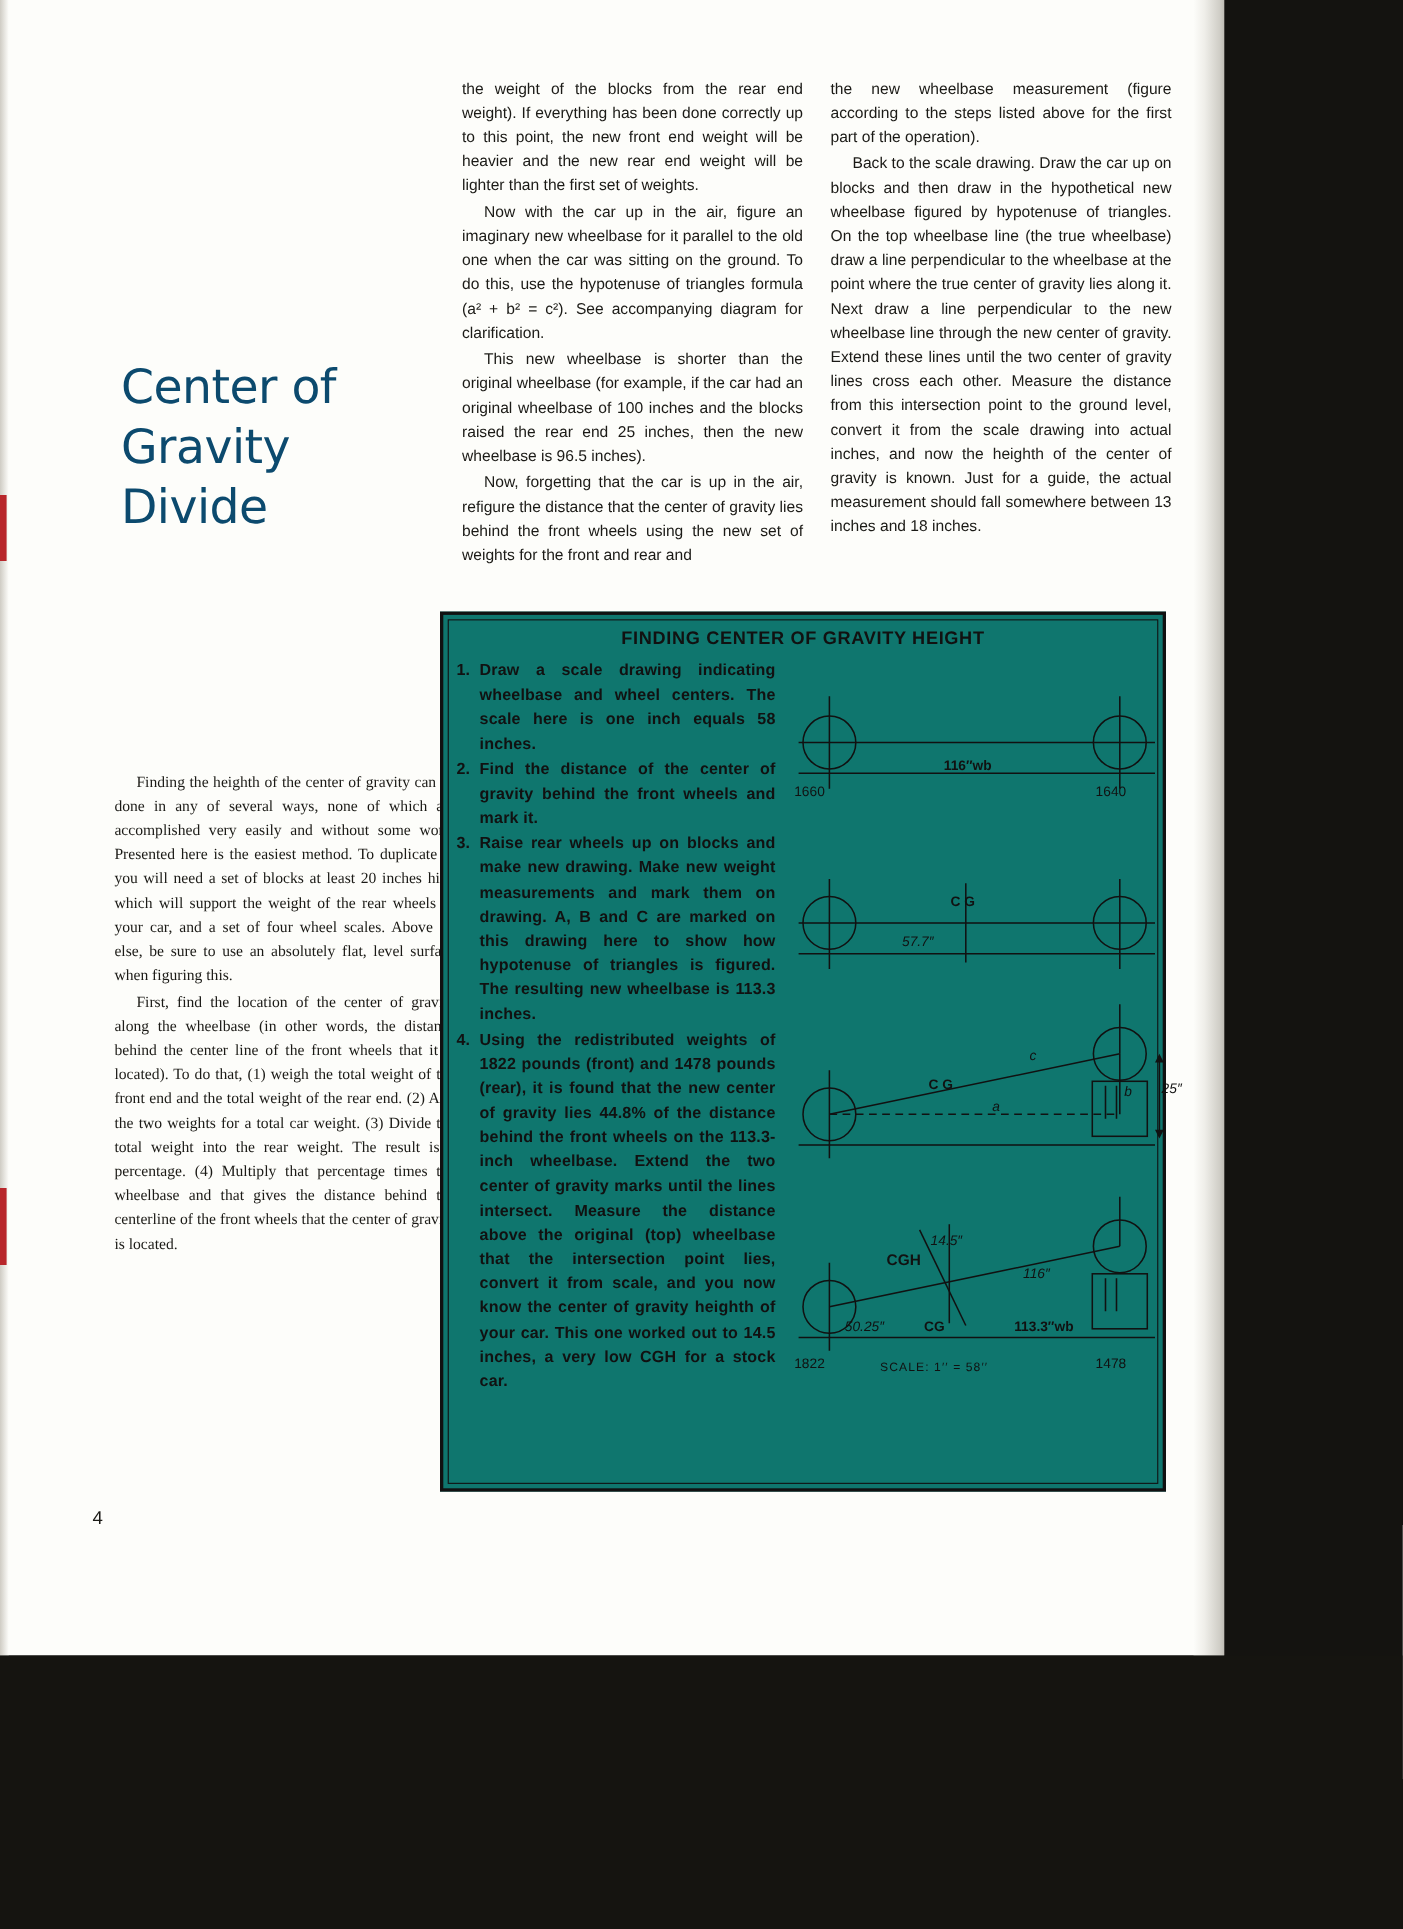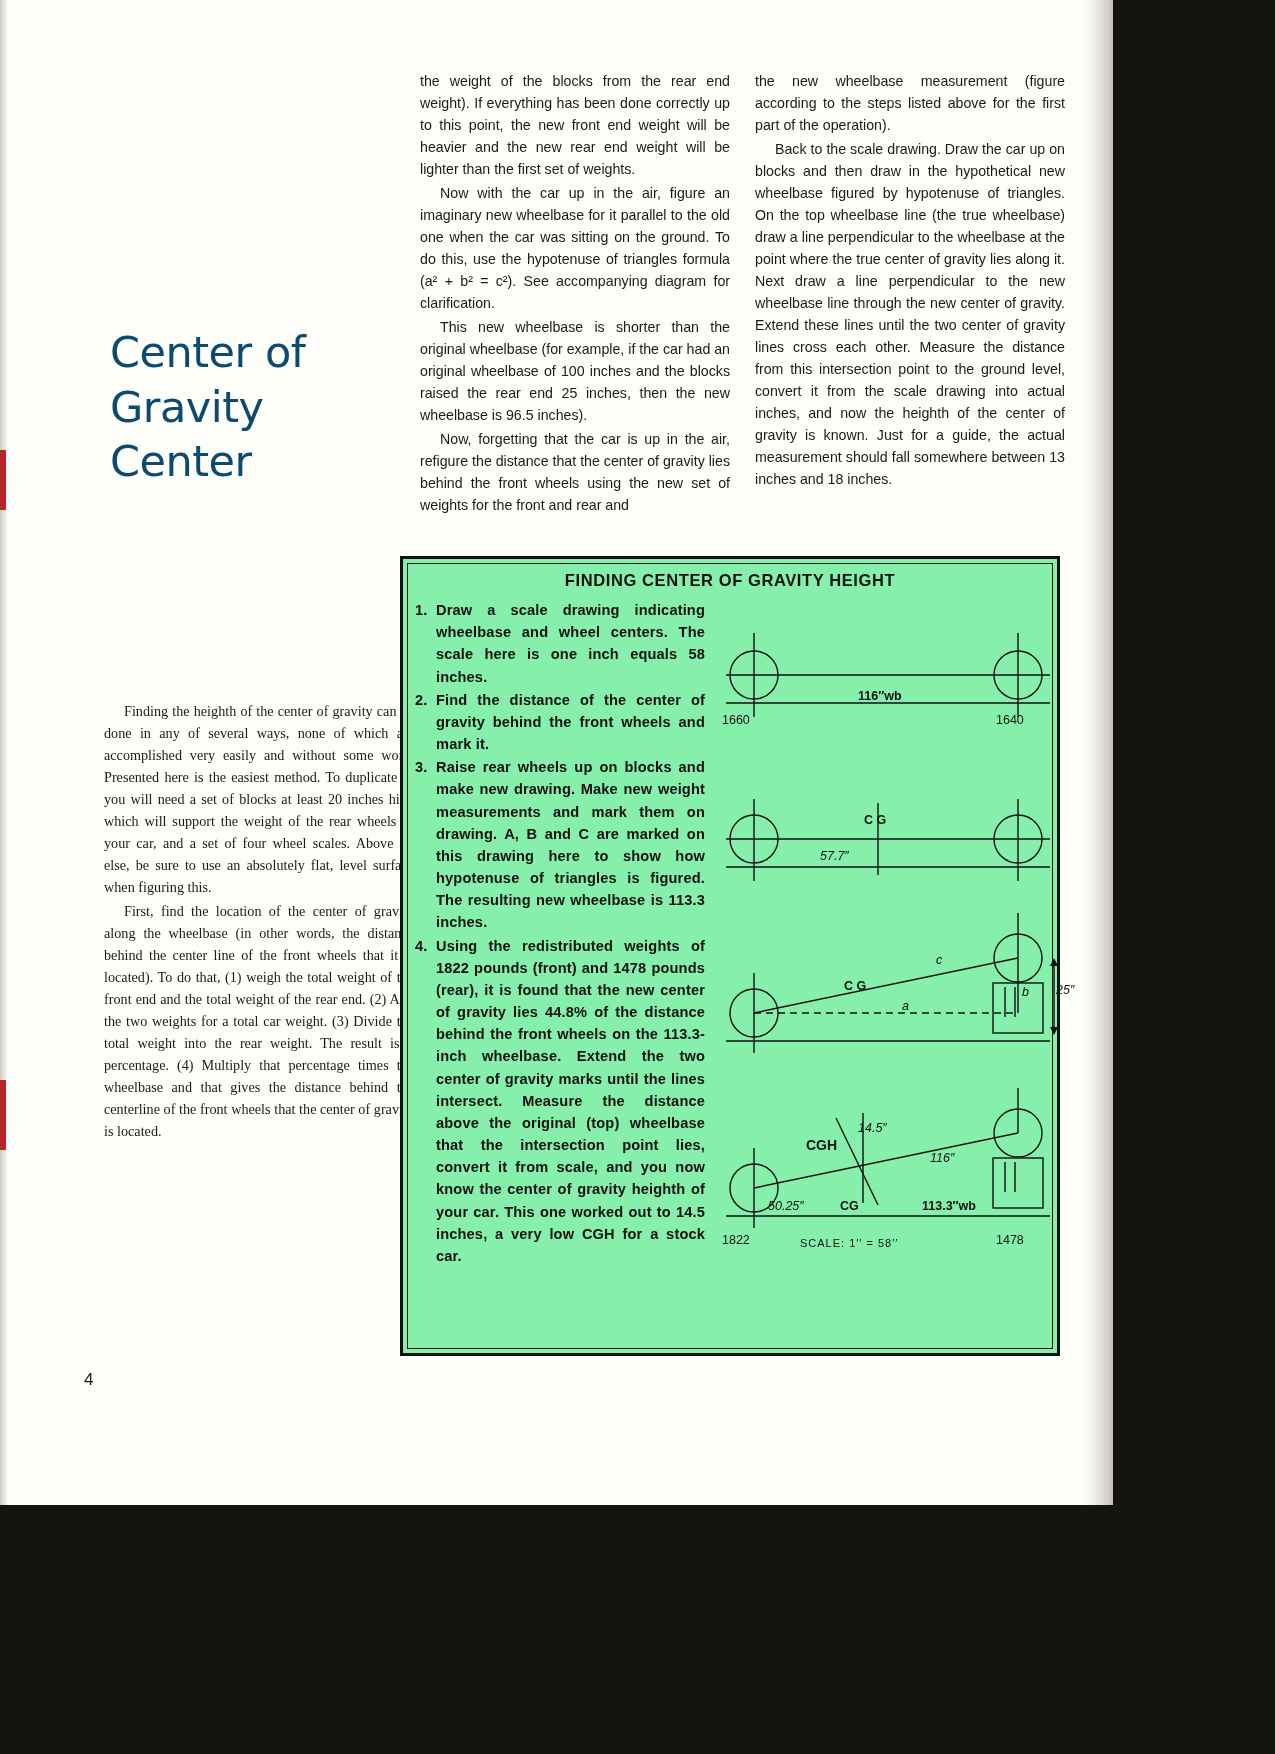--- a/index.html
+++ b/index.html
@@ -63,21 +63,21 @@
   #pagenum{
     position:absolute;left:84px;top:1370px;
     font-size:17px;color:#1b1a16;
     font-family:"Liberation Sans", sans-serif;
   }
 
   
   #figbox{
     position:absolute;left:400px;top:556px;width:660px;height:800px;
     border:3px solid #111;
-    background:#86efac;
+    background:#0f766e;
     box-sizing:border-box;
   }
   #figbox-inner{
     position:absolute;left:4px;top:4px;right:4px;bottom:4px;
     border:1px solid #111;
     box-sizing:border-box;
   }
   #fig-title{
     position:absolute;left:0;top:12px;width:100%;
     text-align:center;
@@ -113,21 +113,21 @@
 <body>
 
 <div id="page">
   <div id="left-edge"></div>
   <div class="redmark" style="top:450px;height:60px;"></div>
   <div class="redmark" style="top:1080px;height:70px;"></div>
 
   <div id="title">
     <div>Center of</div>
     <div>Gravity</div>
-    <div>Center</div>
+    <div>Divide</div>
   </div>
 
   <div class="col" id="col1">
     <p>Finding the heighth of the center of gravity can be done in any of several ways, none of which are accomplished very easily and without some work. Presented here is the easiest method. To duplicate it, you will need a set of blocks at least 20 inches high which will support the weight of the rear wheels of your car, and a set of four wheel scales. Above all else, be sure to use an absolutely flat, level surface when figuring this.</p>
     <p>First, find the location of the center of gravity along the wheelbase (in other words, the distance behind the center line of the front wheels that it is located). To do that, (1) weigh the total weight of the front end and the total weight of the rear end. (2) Add the two weights for a total car weight. (3) Divide the total weight into the rear weight. The result is a percentage. (4) Multiply that percentage times the wheelbase and that gives the distance behind the centerline of the front wheels that the center of gravity is located.</p>
   </div>
 
   <div class="col" id="col2">
     <p class="noind">the weight of the blocks from the rear end weight). If everything has been done correctly up to this point, the new front end weight will be heavier and the new rear end weight will be lighter than the first set of weights.</p>
     <p>Now with the car up in the air, figure an imaginary new wheelbase for it parallel to the old one when the car was sitting on the ground. To do this, use the hypotenuse of triangles formula (a² + b² = c²). See accompanying diagram for clarification.</p>
@@ -230,21 +230,21 @@
 
       
       <div class="dlabel ital" style="left:218px;top:340px;">c</div>
       <div class="dlabel ital" style="left:304px;top:372px;">b</div>
       <div class="dlabel ital" style="left:184px;top:386px;">a</div>
       <div class="dlabel bold" style="left:126px;top:366px;">C G</div>
       <div class="dlabel ital" style="left:338px;top:370px;">25″</div>
 
       
       <div class="dlabel bold" style="left:88px;top:524px;font-size:14px;">CGH</div>
-      <div class="dlabel ital" style="left:140px;top:508px;">14.5″</div>
+      <div class="dlabel ital" style="left:128px;top:508px;">14.5″</div>
       <div class="dlabel ital" style="left:212px;top:538px;">116″</div>
       <div class="dlabel ital" style="left:50px;top:586px;text-align:right;">50.25″</div>
       <div class="dlabel bold" style="left:122px;top:586px;">CG</div>
       <div class="dlabel bold" style="left:204px;top:586px;">113.3″wb</div>
       <div class="dlabel" style="left:4px;top:620px;">1822</div>
       <div class="dlabel" style="left:278px;top:620px;">1478</div>
       <div class="dlabel" style="left:82px;top:624px;letter-spacing:1px;font-size:11px;">SCALE:  1′′ = 58′′</div>
     </div>
   </div>
 

